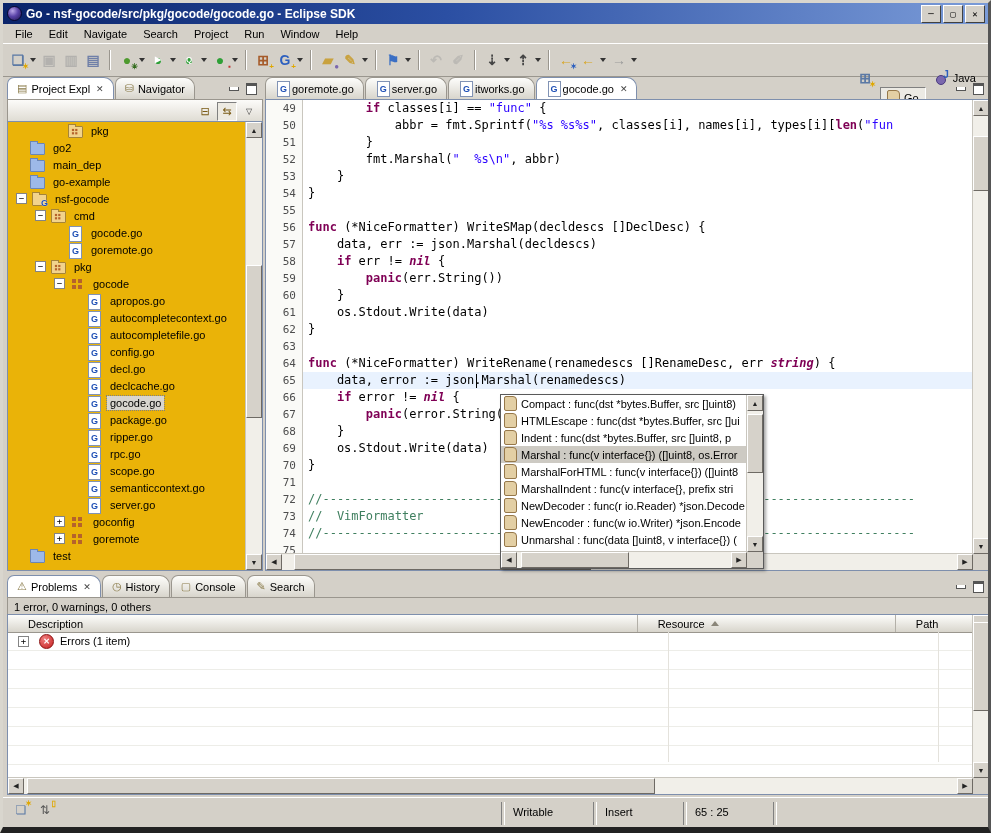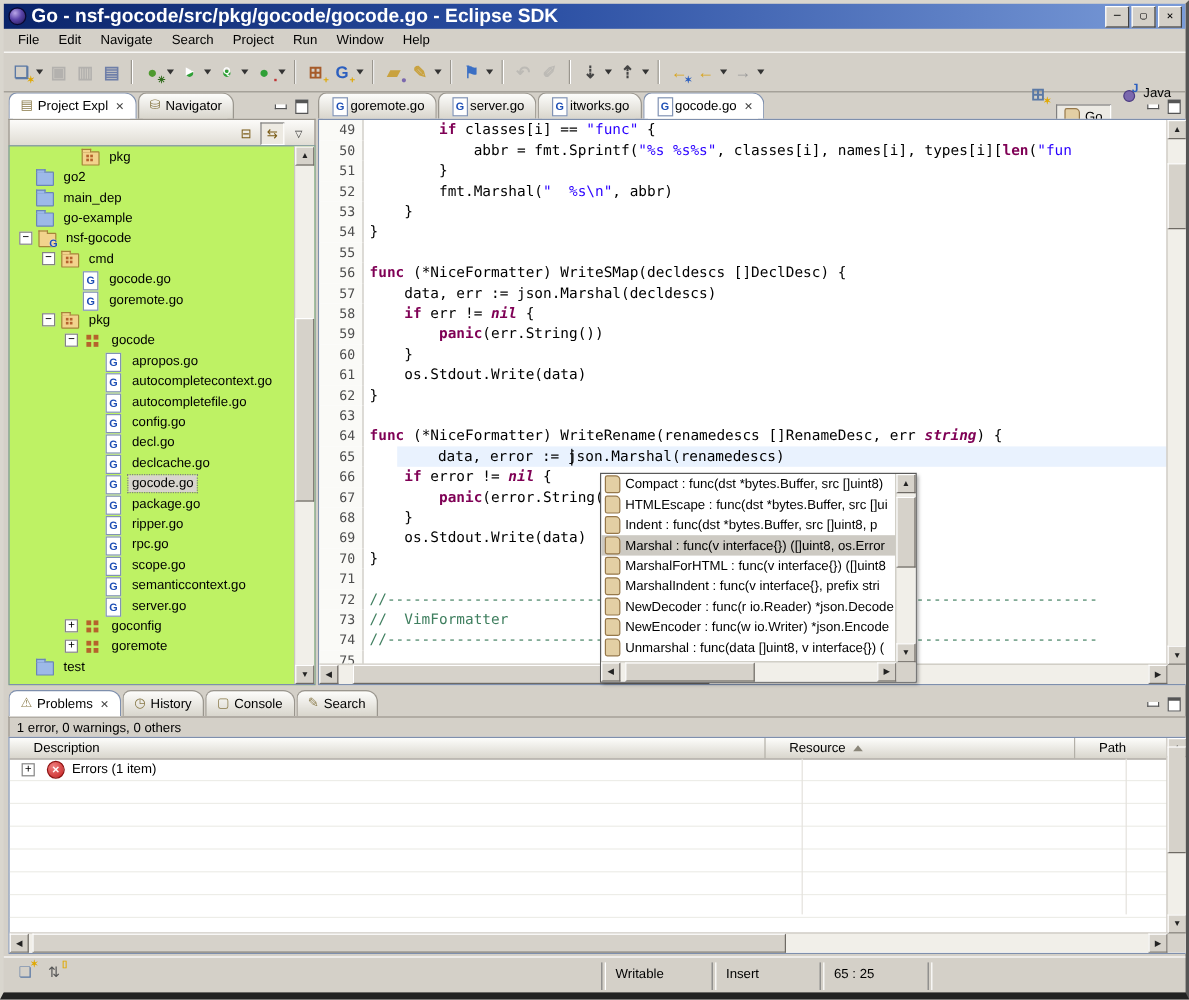--- a/index.html
+++ b/index.html
@@ -7,21 +7,21 @@
        font-family:"Liberation Sans",sans-serif;font-size:11px;color:#000;
        border-left:3px solid #D9D6CE;border-top:3px solid #D9D6CE;
        border-right:3px solid #555;border-bottom:6px solid #222;box-sizing:border-box;}
   
   .titlebar{position:absolute;left:0;top:0;right:0;height:21px;
     background:linear-gradient(90deg,#0A246A 0%,#2B4FA3 45%,#7A9BD8 100%);
     display:flex;align-items:center;padding:0 3px;}
   .tb-logo{width:15px;height:15px;border-radius:50%;margin:0 4px 0 1px;
     background:radial-gradient(circle at 35% 30%,#B9A6E8 0%,#5A43A8 45%,#1E1650 100%);
     border:1px solid #0A0830;box-sizing:border-box;}
-  .tb-title{color:#fff;font-weight:bold;font-size:16px;flex:1;white-space:nowrap;overflow:hidden;}
+  .tb-title{color:#fff;font-weight:bold;font-size:12px;flex:1;white-space:nowrap;overflow:hidden;}
   .tb-btns{display:flex;gap:2px;}
   .wbtn{width:18px;height:16px;background:#D4D0C8;border:1px solid;border-color:#FFF #404040 #404040 #FFF;
     display:flex;align-items:center;justify-content:center;font-size:9px;font-weight:bold;font-family:"DejaVu Sans Mono",monospace;}
   
   .menubar{position:absolute;left:0;top:21px;right:0;height:19px;display:flex;align-items:center;padding-left:4px;}
   .menu-item{padding:2px 8px;}
   
   .toolbar{position:absolute;left:0;top:40px;right:0;height:32px;border-top:1px solid #fff;
     border-bottom:1px solid #9A968E;display:flex;align-items:center;padding-left:4px;}
   .tb-sep{width:1px;height:20px;background:#9A968E;border-right:1px solid #fff;margin:0 5px;}
@@ -52,21 +52,21 @@
   .mmbtn{width:15px;height:13px;display:flex;align-items:center;justify-content:center;font-size:8px;color:#333;}
   .minb:after{content:"";width:8px;height:3px;border:1px solid #555;border-top:none;background:#fff;}
   .maxb:after{content:"";width:9px;height:8px;border:1px solid #555;border-top:3px solid #555;background:#fff;}
   
   #explorer{position:absolute;left:4px;top:74px;width:256px;height:494px;}
   #exp-toolbar{position:absolute;left:0;top:22px;right:0;height:22px;border:1px solid #9A968E;border-bottom:none;
     background:linear-gradient(#FCFBF9,#DEDBD2);display:flex;justify-content:flex-end;align-items:center;gap:3px;padding-right:4px;}
   .small-tool{width:18px;height:17px;display:flex;align-items:center;justify-content:center;font-size:11px;color:#7A5B16;}
   .small-tool.pressed{background:#EDEAE2;border:1px solid;border-color:#808080 #FFF #FFF #808080;}
   .viewmenu{font-size:8px;color:#333;}
-  #tree-area{position:absolute;left:0;top:44px;right:0;bottom:0;background:#bef264;border:1px solid #7E8FAD;overflow:hidden;}
+  #tree-area{position:absolute;left:0;top:44px;right:0;bottom:0;background:#eab308;border:1px solid #7E8FAD;overflow:hidden;}
   #tree{position:absolute;left:0;top:0;right:16px;bottom:0;overflow:hidden;}
   .trow{height:17px;display:flex;align-items:center;white-space:nowrap;}
   .texp{width:9px;height:9px;border:1px solid #848484;background:#fff;display:flex;align-items:center;justify-content:center;
     font-size:9px;line-height:7px;font-family:"DejaVu Sans Mono",monospace;flex:none;margin-right:4px;}
   .texp.none{border:none;background:none;}
   .ticn{width:16px;height:14px;position:relative;flex:none;margin-right:5px;}
   .fold{position:absolute;left:1px;top:2px;width:13px;height:10px;border:1px solid #6B86B5;background:#9DB9E8;border-radius:1px;}
   .fold:before{content:"";position:absolute;left:-1px;top:-3px;width:6px;height:2px;background:#9DB9E8;border:1px solid #6B86B5;border-bottom:none;}
   .fold.gold{background:#F2D38C;border-color:#A58439;}
   .fold.gold:before{background:#F2D38C;border-color:#A58439;}
@@ -75,21 +75,21 @@
   .badgeG{position:absolute;right:-1px;bottom:-2px;color:#1E4FB5;font-weight:bold;font-size:9px;text-shadow:0 0 1px #fff;}
   .gofile{position:absolute;left:2px;top:0;width:11px;height:14px;background:#fff;border:1px solid #8193B5;
     display:flex;align-items:center;justify-content:center;color:#1E4FB5;font-weight:bold;font-size:9px;}
   .tlabel{padding:1px 3px;}
   .trow.sel .tlabel{background:#D8D5CE;outline:1px dotted #808080;}
   
   #editor{position:absolute;left:262px;top:74px;width:725px;height:494px;}
   #ed-body{position:absolute;left:0;top:22px;right:0;bottom:0;background:#fff;border:1px solid #7E8FAD;overflow:hidden;}
   #code-wrap{position:absolute;left:0;top:0;right:16px;bottom:16px;overflow:hidden;}
   .crow{height:17px;display:flex;white-space:pre;font-family:"DejaVu Sans Mono",monospace;font-size:12px;line-height:17px;}
-  .crow.hl .ctext{background:#E9F2FE;margin-left:28px;}
+  .crow.hl .ctext{background:#E9F2FE;}
   .lnum{width:30px;flex:none;text-align:right;padding-right:6px;color:#4D4D4D;font-size:11px;
     background:#FAFAF7;border-right:1px solid #C9C6BE;}
   .ctext{padding-left:5px;flex:1;overflow:hidden;}
   .tk-k{color:#7F0055;font-weight:bold;}
   .tk-ki{color:#7F0055;font-weight:bold;font-style:italic;}
   .tk-s{color:#2A00FF;}
   .tk-c{color:#3F7F5F;}
   #caret{position:absolute;width:1px;height:14px;background:#000;}
   
   .sbv{position:absolute;top:0;right:0;bottom:16px;width:16px;background:#F1EFE9;border-left:1px solid #C9C6BE;}

